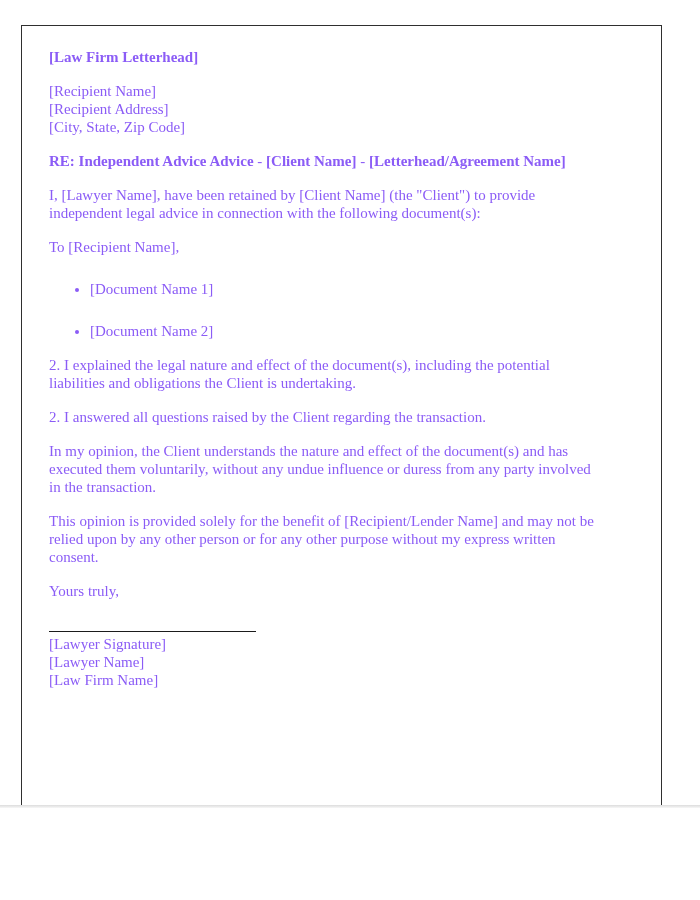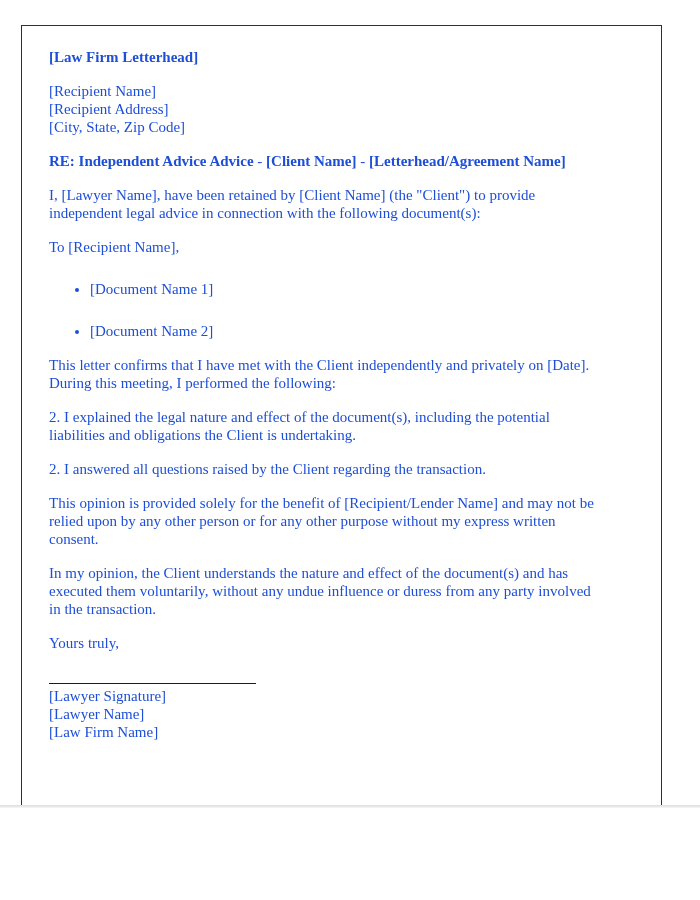--- a/index.html
+++ b/index.html
@@ -8,21 +8,21 @@
     padding: 0;
     background: #ffffff;
   }
   .canvas {
     position: relative;
     width: 700px;
     height: 900px;
     background: #ffffff;
     overflow: hidden;
     font-family: "Liberation Serif", "DejaVu Serif", serif;
-    color: #1d4ed8;
+    color: #8b5cf6;
   }
   .doc {
     position: absolute;
     left: 21px;
     top: 25px;
     width: 641px;
     height: 780px;
     box-sizing: border-box;
     border: 1px solid #2f2f2f;
     border-bottom: none;
@@ -87,37 +87,35 @@
     <p>I, [Lawyer Name], have been retained by [Client Name] (the "Client") to provide
 independent legal advice in connection with the following document(s):</p>
 
     <p>To [Recipient Name],</p>
 
     <ul>
       <li>[Document Name 1]</li>
       <li>[Document Name 2]</li>
     </ul>
 
-    <p>This letter confirms that I have met with the Client independently and privately on [Date].
-During this meeting, I performed the following:</p>
 
 
     <p>2. I explained the legal nature and effect of the document(s), including the potential
 liabilities and obligations the Client is undertaking.</p>
 
 
     <p>2. I answered all questions raised by the Client regarding the transaction.</p>
 
+    <p>In my opinion, the Client understands the nature and effect of the document(s) and has
+executed them voluntarily, without any undue influence or duress from any party involved
+in the transaction.</p>
+
     <p>This opinion is provided solely for the benefit of [Recipient/Lender Name] and may not be
 relied upon by any other person or for any other purpose without my express written
 consent.</p>
-
-    <p>In my opinion, the Client understands the nature and effect of the document(s) and has
-executed them voluntarily, without any undue influence or duress from any party involved
-in the transaction.</p>
 
     <p>Yours truly,</p>
 
     <div class="sig-line"></div>
 
     <p class="sig-block">[Lawyer Signature]
 [Lawyer Name]
 [Law Firm Name]</p>
 
   </div>

